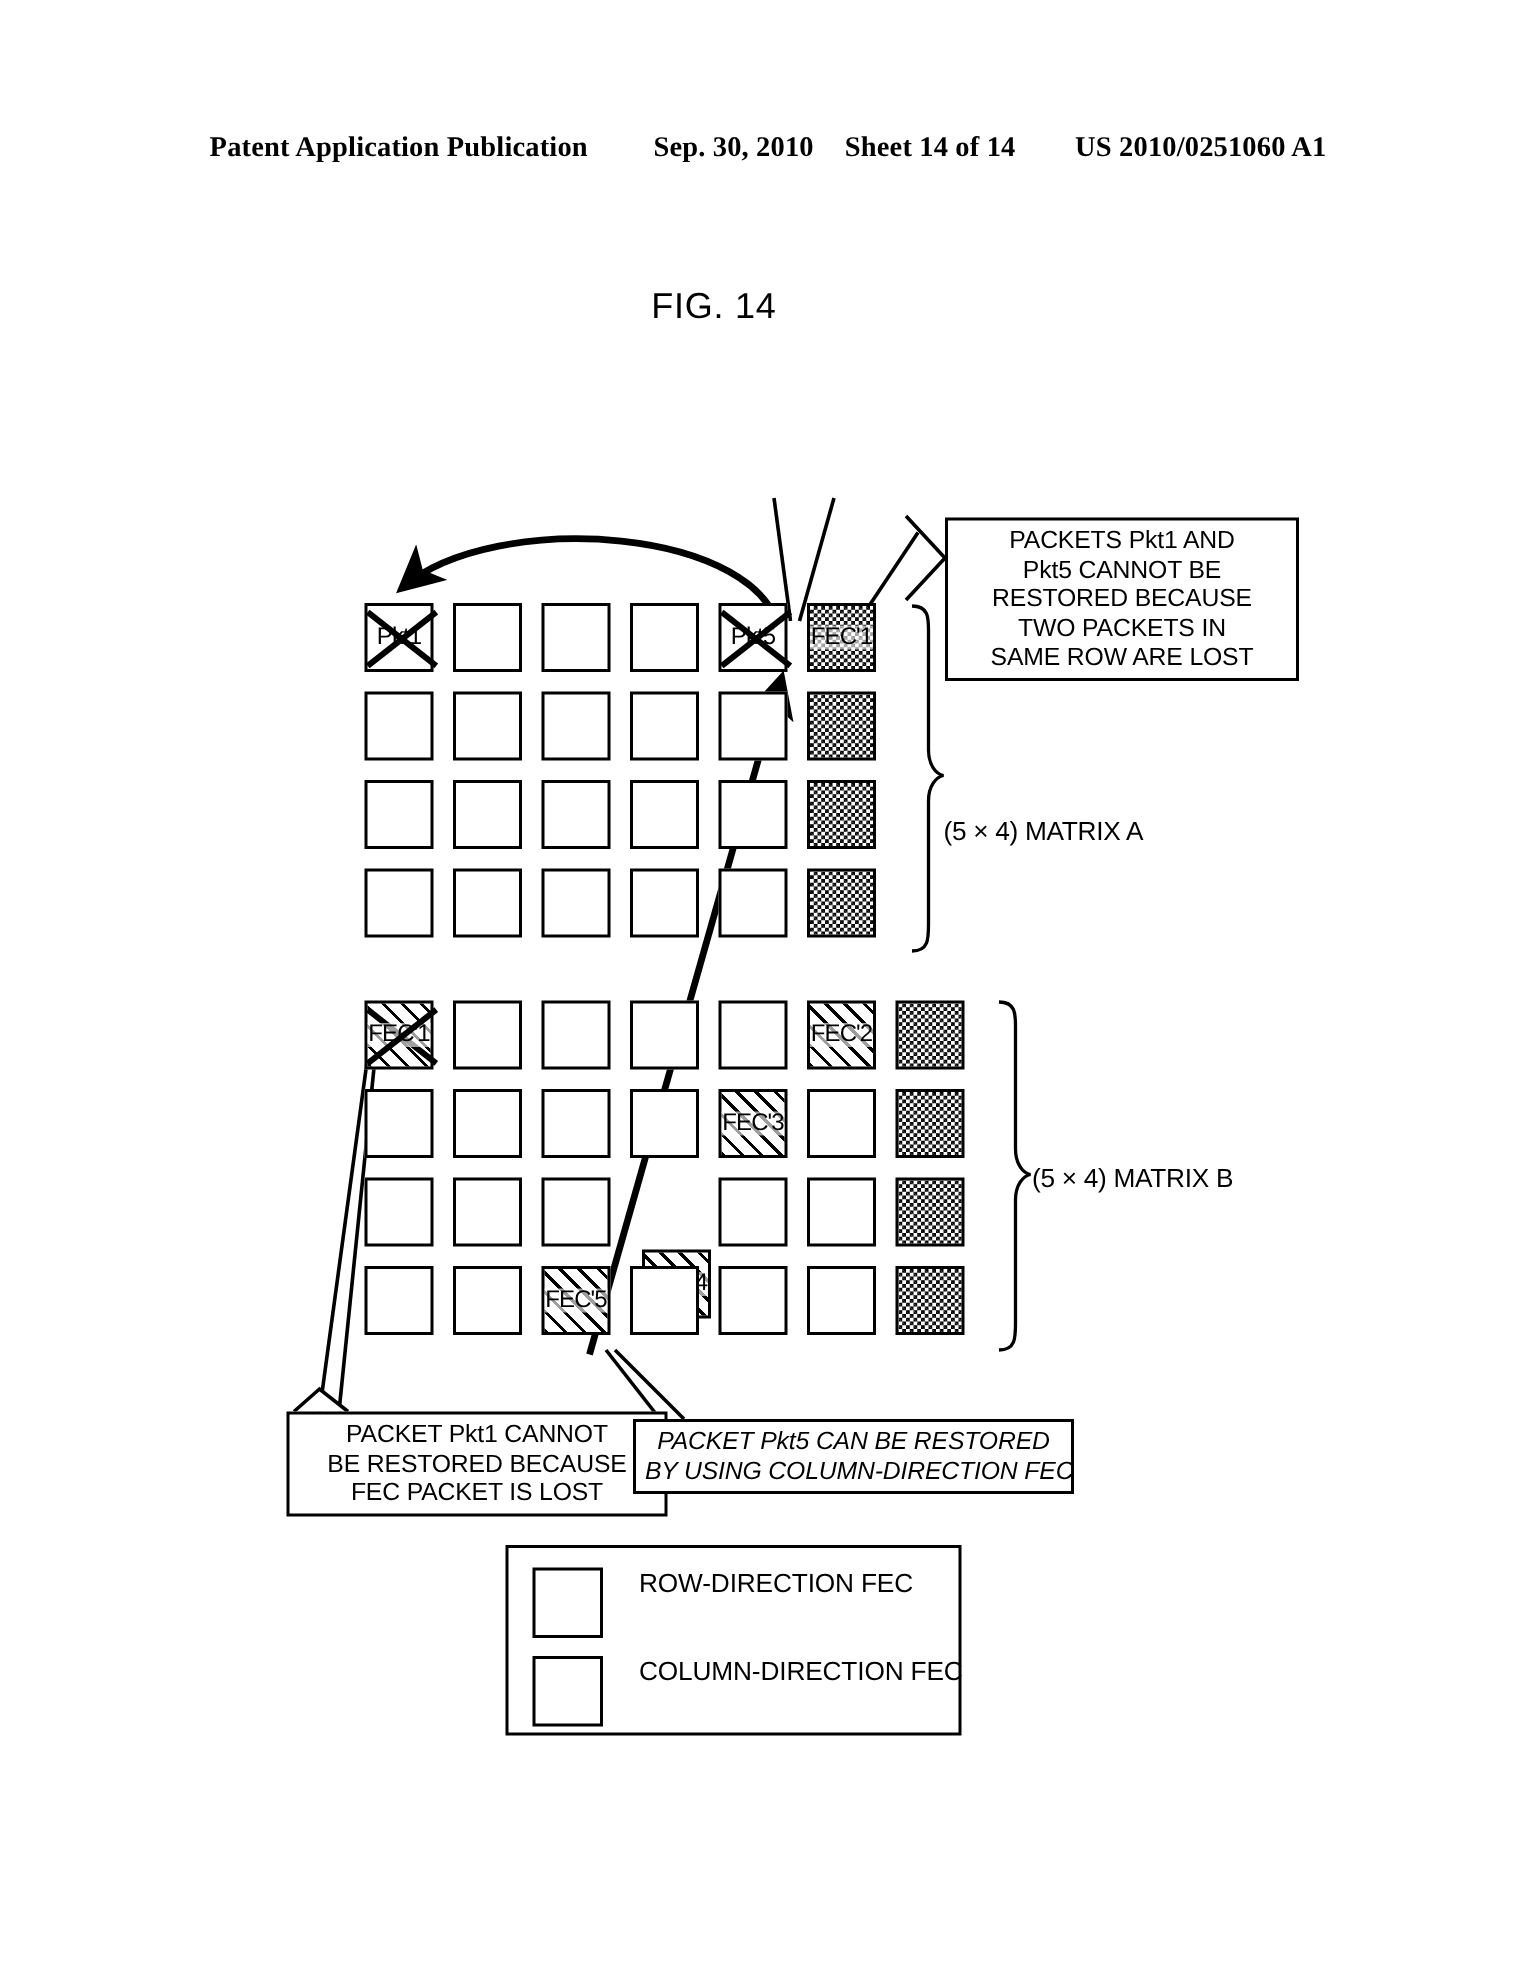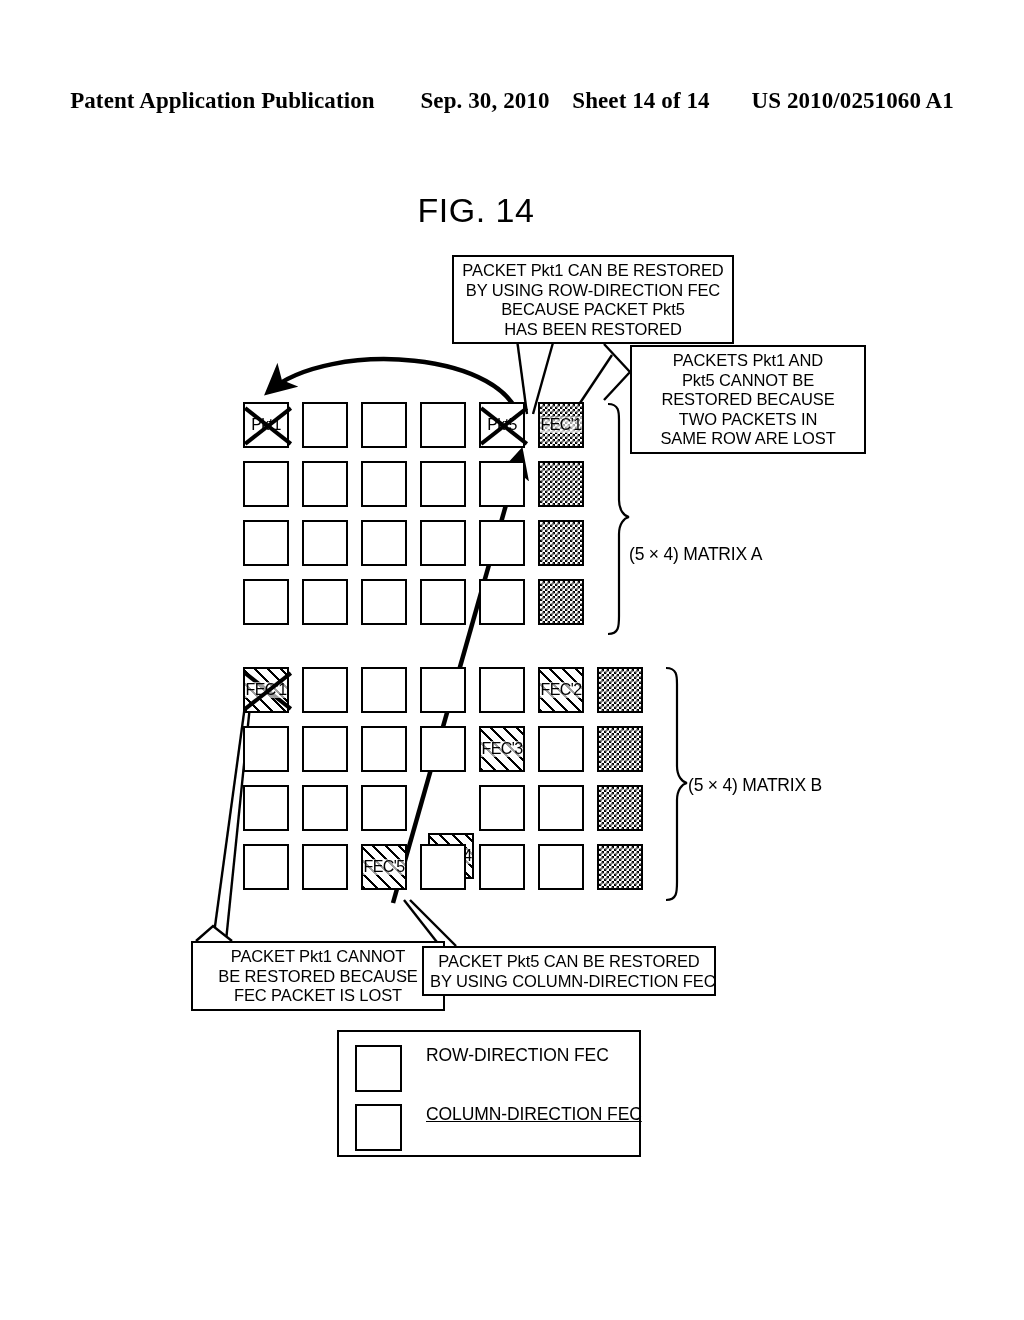--- a/index.html
+++ b/index.html
@@ -19,37 +19,37 @@
 
   
   .page-header {
     position: absolute;
     top: 88px;
     left: 0;
     width: 1024px;
     text-align: center;
     font-family: "Liberation Serif", serif;
     font-weight: bold;
-    font-size: 23px;
+    font-size: 19px;
     letter-spacing: 0.1px;
     white-space: nowrap;
   }
   .page-header .seg { display: inline-block; }
   .page-header .gap-lg { display: inline-block; width: 34px; }
   .page-header .gap-sm { display: inline-block; width: 11px; }
   .page-header .gap-md { display: inline-block; width: 30px; }
 
   
   .fig-title {
     position: absolute;
     top: 191px;
     left: 0;
     width: 952px;
     text-align: center;
-    font-size: 34px;
+    font-size: 24px;
     letter-spacing: 0.5px;
   }
 
   
   #canvas {
     position: absolute;
     inset: 0;
     width: 1024px;
     height: 1320px;
   }
@@ -71,21 +71,21 @@
     font-size: 16.5px;
     line-height: 19.5px;
     padding: 4px 6px 3px;
     letter-spacing: -0.1px;
   }
   .callout .cl { display: block; white-space: nowrap; }
 
   #callout-top       { left: 452px; top: 255px;  width: 282px; }
   #callout-right     { left: 630px; top: 345px;  width: 236px; }
   #callout-bottom-l  { left: 191px; top: 941px;  width: 254px; }
-  #callout-bottom-r  { left: 422px; top: 946px;  width: 294px; }
+  #callout-bottom-r  { left: 422px; top: 946px;  width: 294px; font-style: italic; }
 
   
   .cell {
     position: absolute;
     width: 46px;
     height: 46px;
     box-sizing: border-box;
     border: 2px solid #000;
     background: #ffffff;
   }
@@ -153,21 +153,21 @@
     box-sizing: border-box;
     background: #fff;
   }
   .legend-row {
     position: absolute;
     left: 16px;
     display: flex;
     align-items: flex-start;
   }
   #legend-row-row  { top: 13px; }
-  #legend-row-col  { top: 72px; text-decoration: underline; }
+  #legend-row-col  { top: 72px; }
   .legend-swatch {
     width: 47px;
     height: 47px;
     box-sizing: border-box;
     border: 2px solid #000;
     flex: 0 0 auto;
   }
   .legend-text {
     margin-left: 24px;
     font-size: 17.5px;
@@ -223,26 +223,20 @@
              C624,518 619,524 619,534
              L619,616 C619,626 619,634 608,634" fill="none" stroke="#000" stroke-width="2.2"></path>
 
     <path d="M666,668
              C677,668 677,676 677,684
              L677,766 C677,776 682,782 687,783
              C682,784 677,790 677,800
              L677,882 C677,892 677,900 666,900" fill="none" stroke="#000" stroke-width="2.2"></path>
   </svg>
 
-  <div class="callout" id="callout-top">
-    <span class="cl">PACKET Pkt1 CAN BE RESTORED</span>
-    <span class="cl">BY USING ROW-DIRECTION FEC</span>
-    <span class="cl">BECAUSE PACKET Pkt5</span>
-    <span class="cl">HAS BEEN RESTORED</span>
-  </div>
 
   <div class="callout" id="callout-right">
     <span class="cl">PACKETS Pkt1 AND</span>
     <span class="cl">Pkt5 CANNOT BE</span>
     <span class="cl">RESTORED BECAUSE</span>
     <span class="cl">TWO PACKETS IN</span>
     <span class="cl">SAME ROW ARE LOST</span>
   </div>
 
   <div id="matrix-a">

